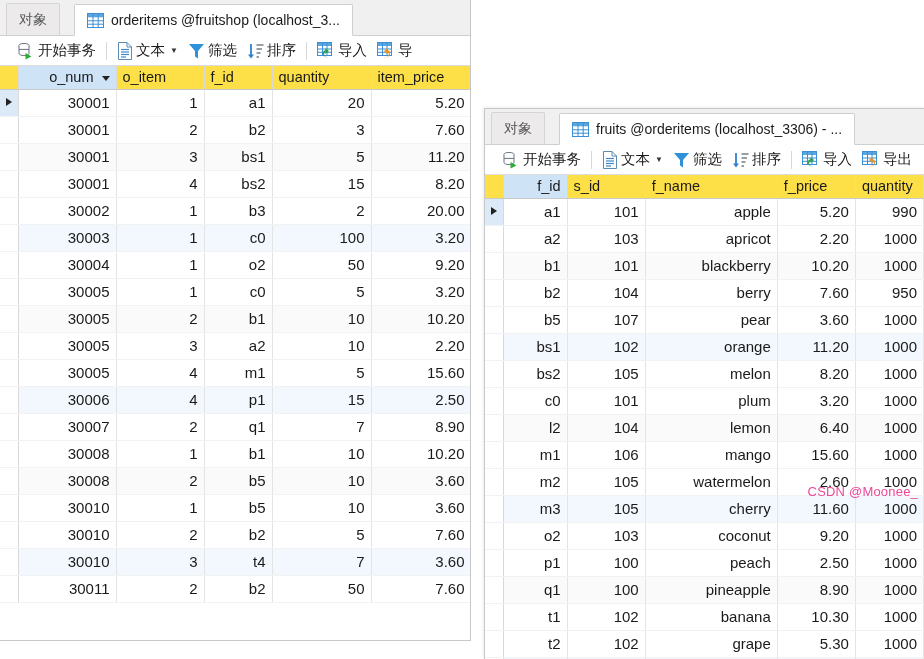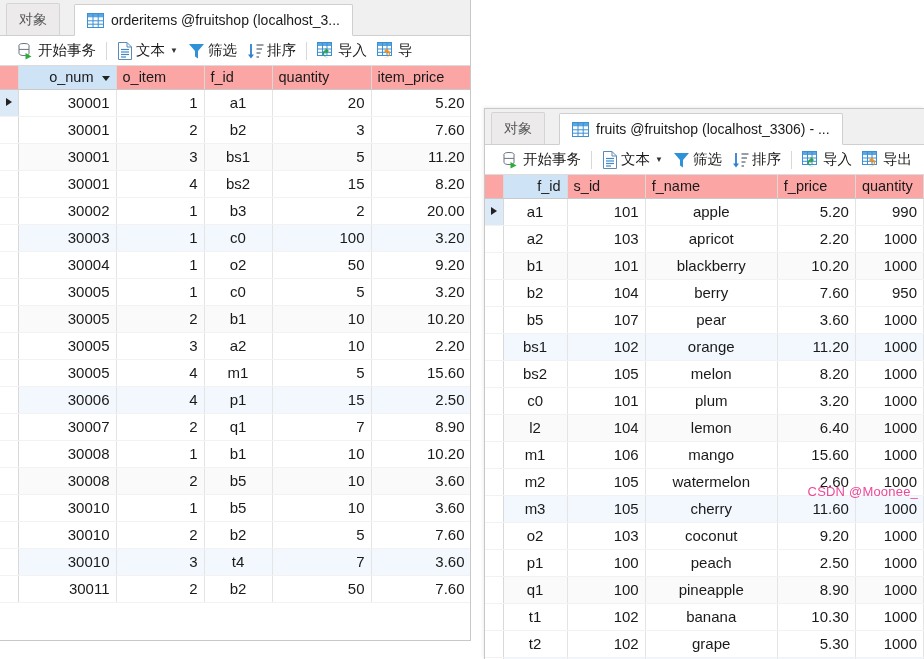--- a/index.html
+++ b/index.html
@@ -122,21 +122,21 @@
     color: #1a1a1a;
     background: #ffffff;
     position: relative;
   }
   .grid table {
     border-collapse: collapse;
     table-layout: fixed;
     width: 100%;
   }
   .grid th {
-    background: #fca5a5;
+    background: #fde047;
     border-right: 1px solid #d9d9d9;
     border-bottom: 1px solid #c9c9c9;
     font-weight: normal;
     font-size: 14.5px;
     color: #1a1a1a;
     text-align: left;
     padding: 3px 6px 4px 6px;
     height: 22px;
     box-sizing: border-box;
     white-space: nowrap;
@@ -153,21 +153,21 @@
     border-bottom: 1px solid #f2f2f2;
     padding: 2px 6px 3px 6px;
     height: 27px;
     box-sizing: border-box;
     white-space: nowrap;
     overflow: hidden;
     vertical-align: middle;
     font-size: 15px;
   }
   .grid td.num { text-align: right; }
-  .grid td.txt { text-align: center; }
+  .grid td.txt { text-align: right; }
   .grid td.marker {
     padding: 0;
     text-align: center;
     border-right: 1px solid #d9d9d9;
     color: #222;
     font-size: 9px;
     background: #ffffff;
   }
   tr.stripe-gray td { background: #fafafa; }
   tr.stripe-blue td { background: #f2f8fd; }
@@ -513,21 +513,21 @@
       <div class="tab-gap"></div>
       <div class="tab active">
         <svg class="tab-grid-icon" viewBox="0 0 17 15">
           <rect x="0.5" y="0.5" width="16" height="14" fill="#ffffff" stroke="#3b8fd4"></rect>
           <rect x="1" y="1" width="15" height="3.3" fill="#5aa7e0"></rect>
           <line x1="6" y1="1" x2="6" y2="14.5" stroke="#3b8fd4" stroke-width="1"></line>
           <line x1="11.2" y1="1" x2="11.2" y2="14.5" stroke="#3b8fd4" stroke-width="1"></line>
           <line x1="1" y1="7.8" x2="16" y2="7.8" stroke="#3b8fd4" stroke-width="1"></line>
           <line x1="1" y1="11.2" x2="16" y2="11.2" stroke="#3b8fd4" stroke-width="1"></line>
         </svg>
-        <span>fruits @fruitshop (localhost_3306) - ...</span>
+        <span>fruits @orderitems (localhost_3306) - ...</span>
       </div>
     </div>
 
     <div class="toolbar">
       <div class="tb-item">
         <svg class="tb-icon" width="18" height="18" viewBox="0 0 18 18">
           <ellipse cx="7" cy="3.6" rx="5" ry="2.1" fill="#ffffff" stroke="#6b7480"></ellipse>
           <path d="M2 3.6 V11.4 C2 12.6 4.2 13.6 7 13.6 C9.8 13.6 12 12.6 12 11.4 V3.6" fill="#ffffff" stroke="#6b7480"></path>
           <line x1="2" y1="7.4" x2="12" y2="7.4" stroke="#6b7480"></line>
           <path d="M8.5 11 L14.5 14.4 L8.5 17.6 Z" fill="#2cad3a"></path>

